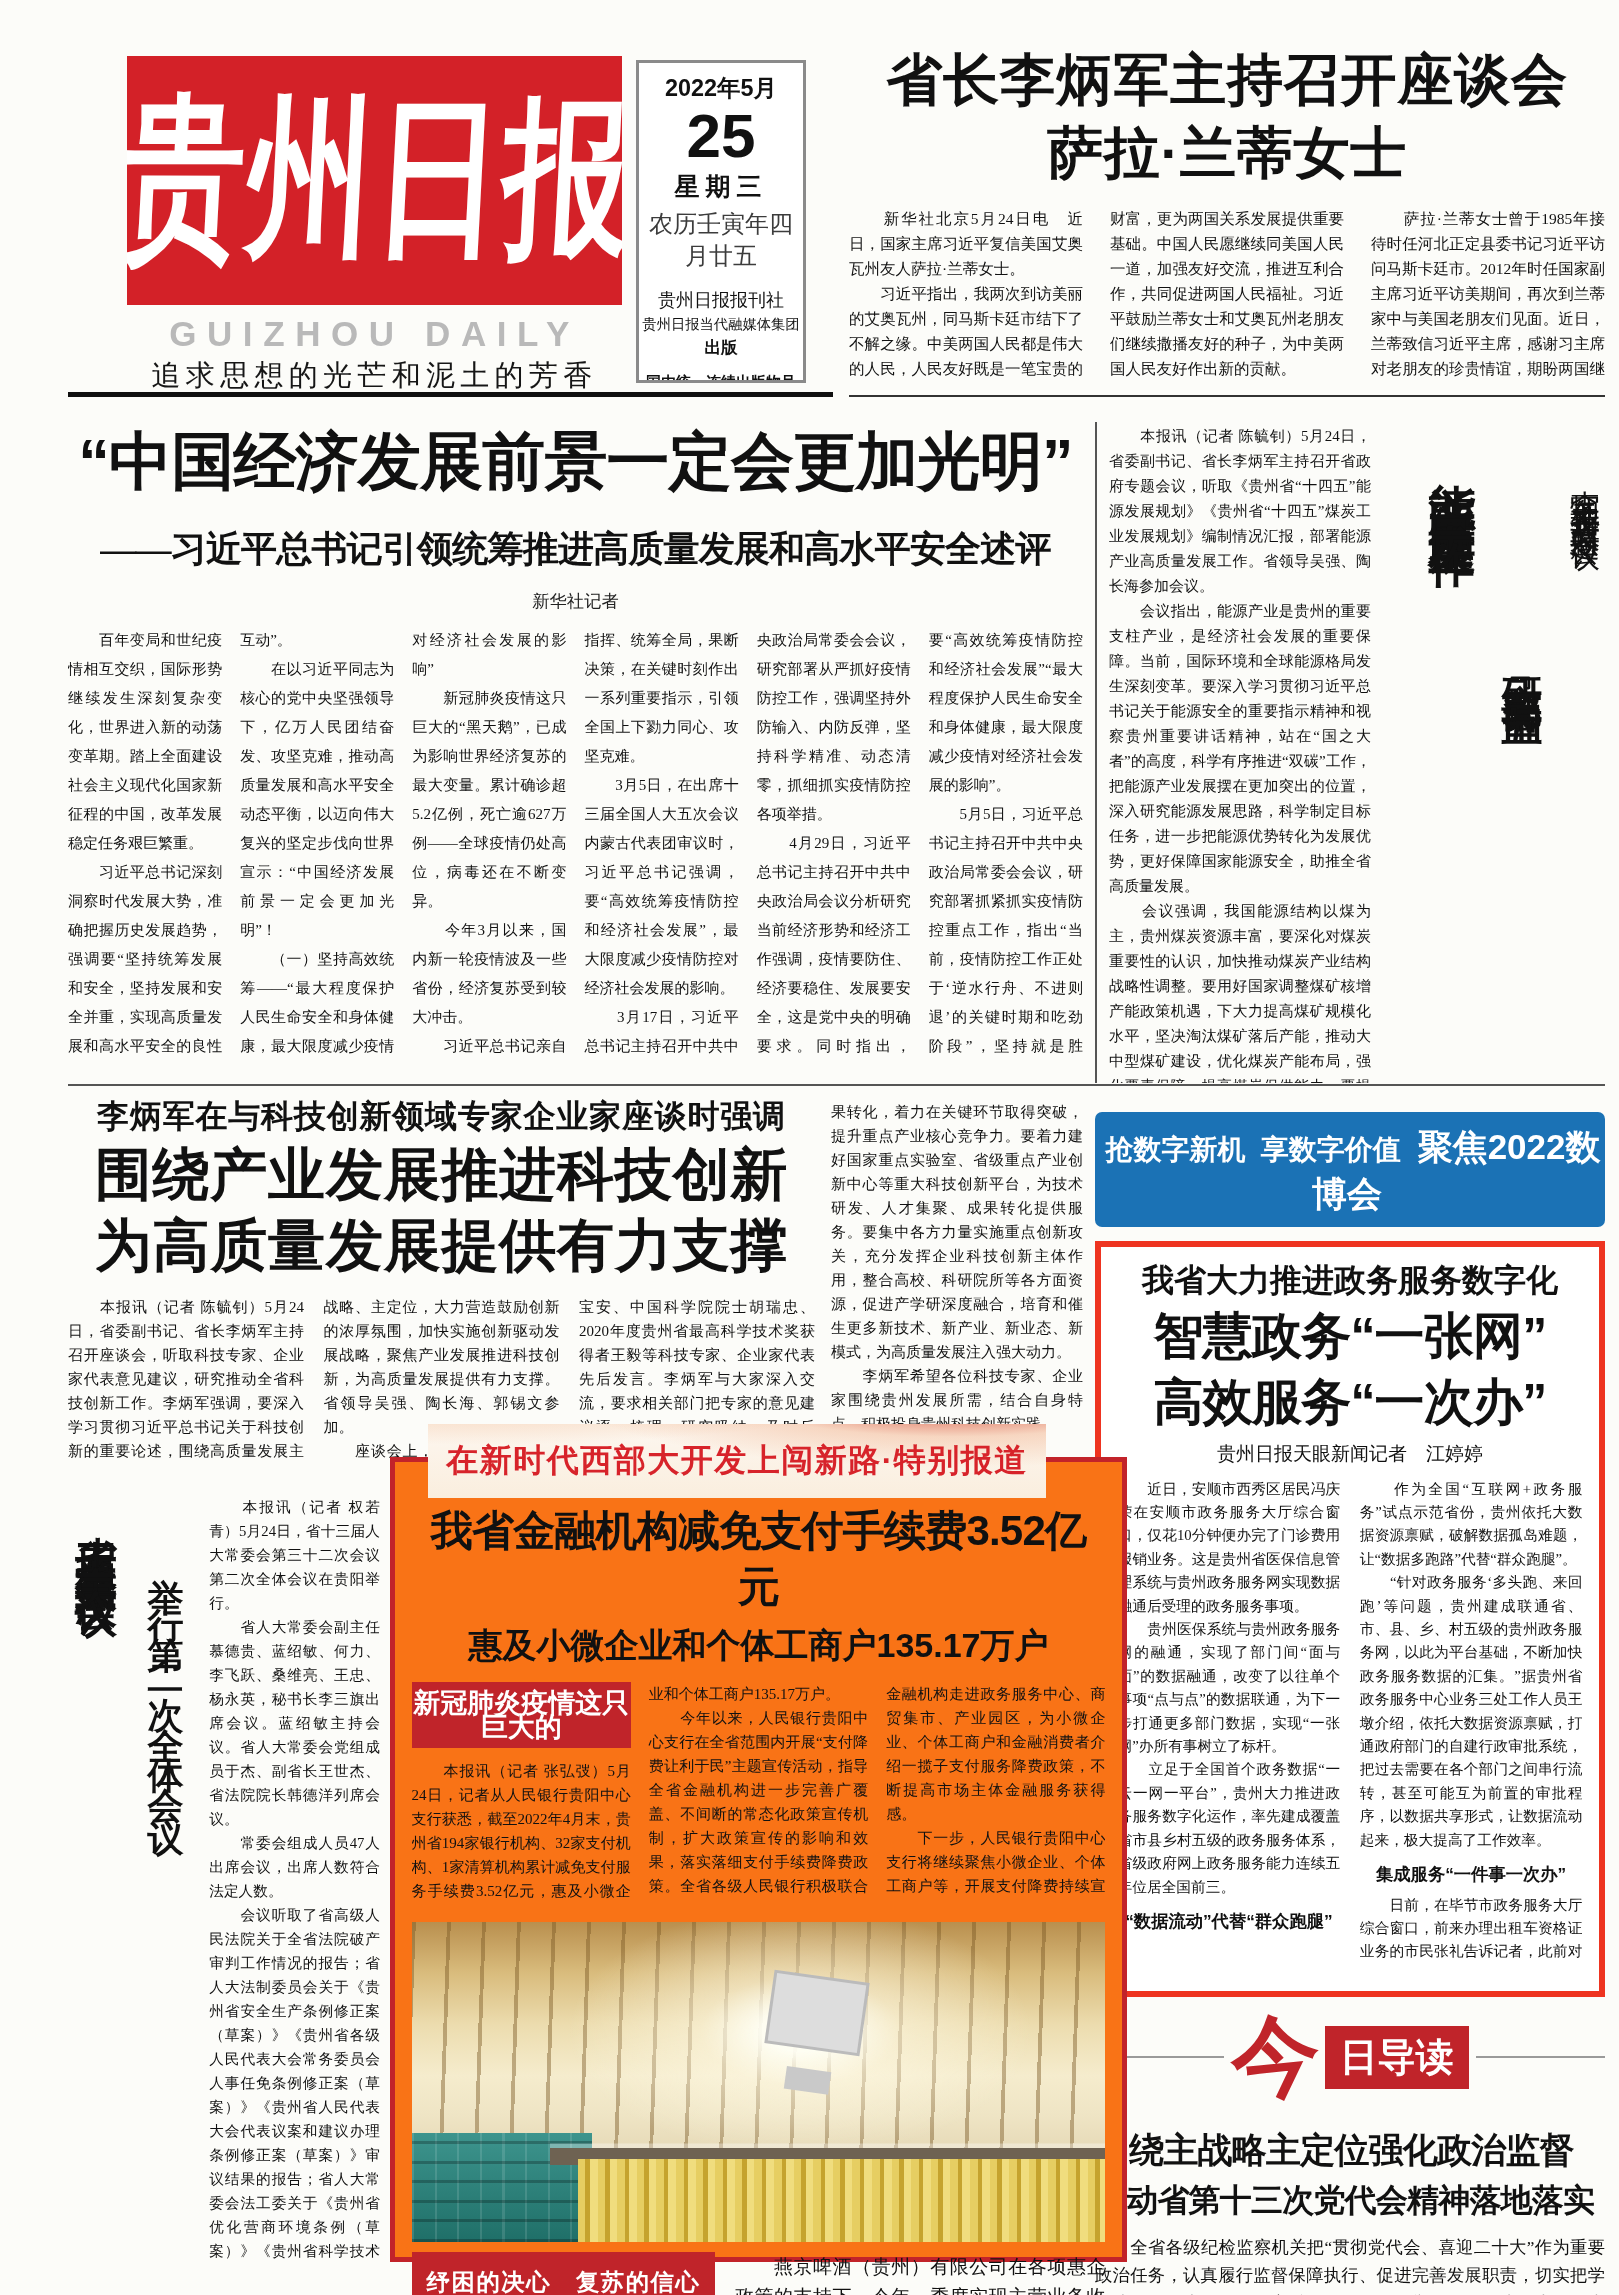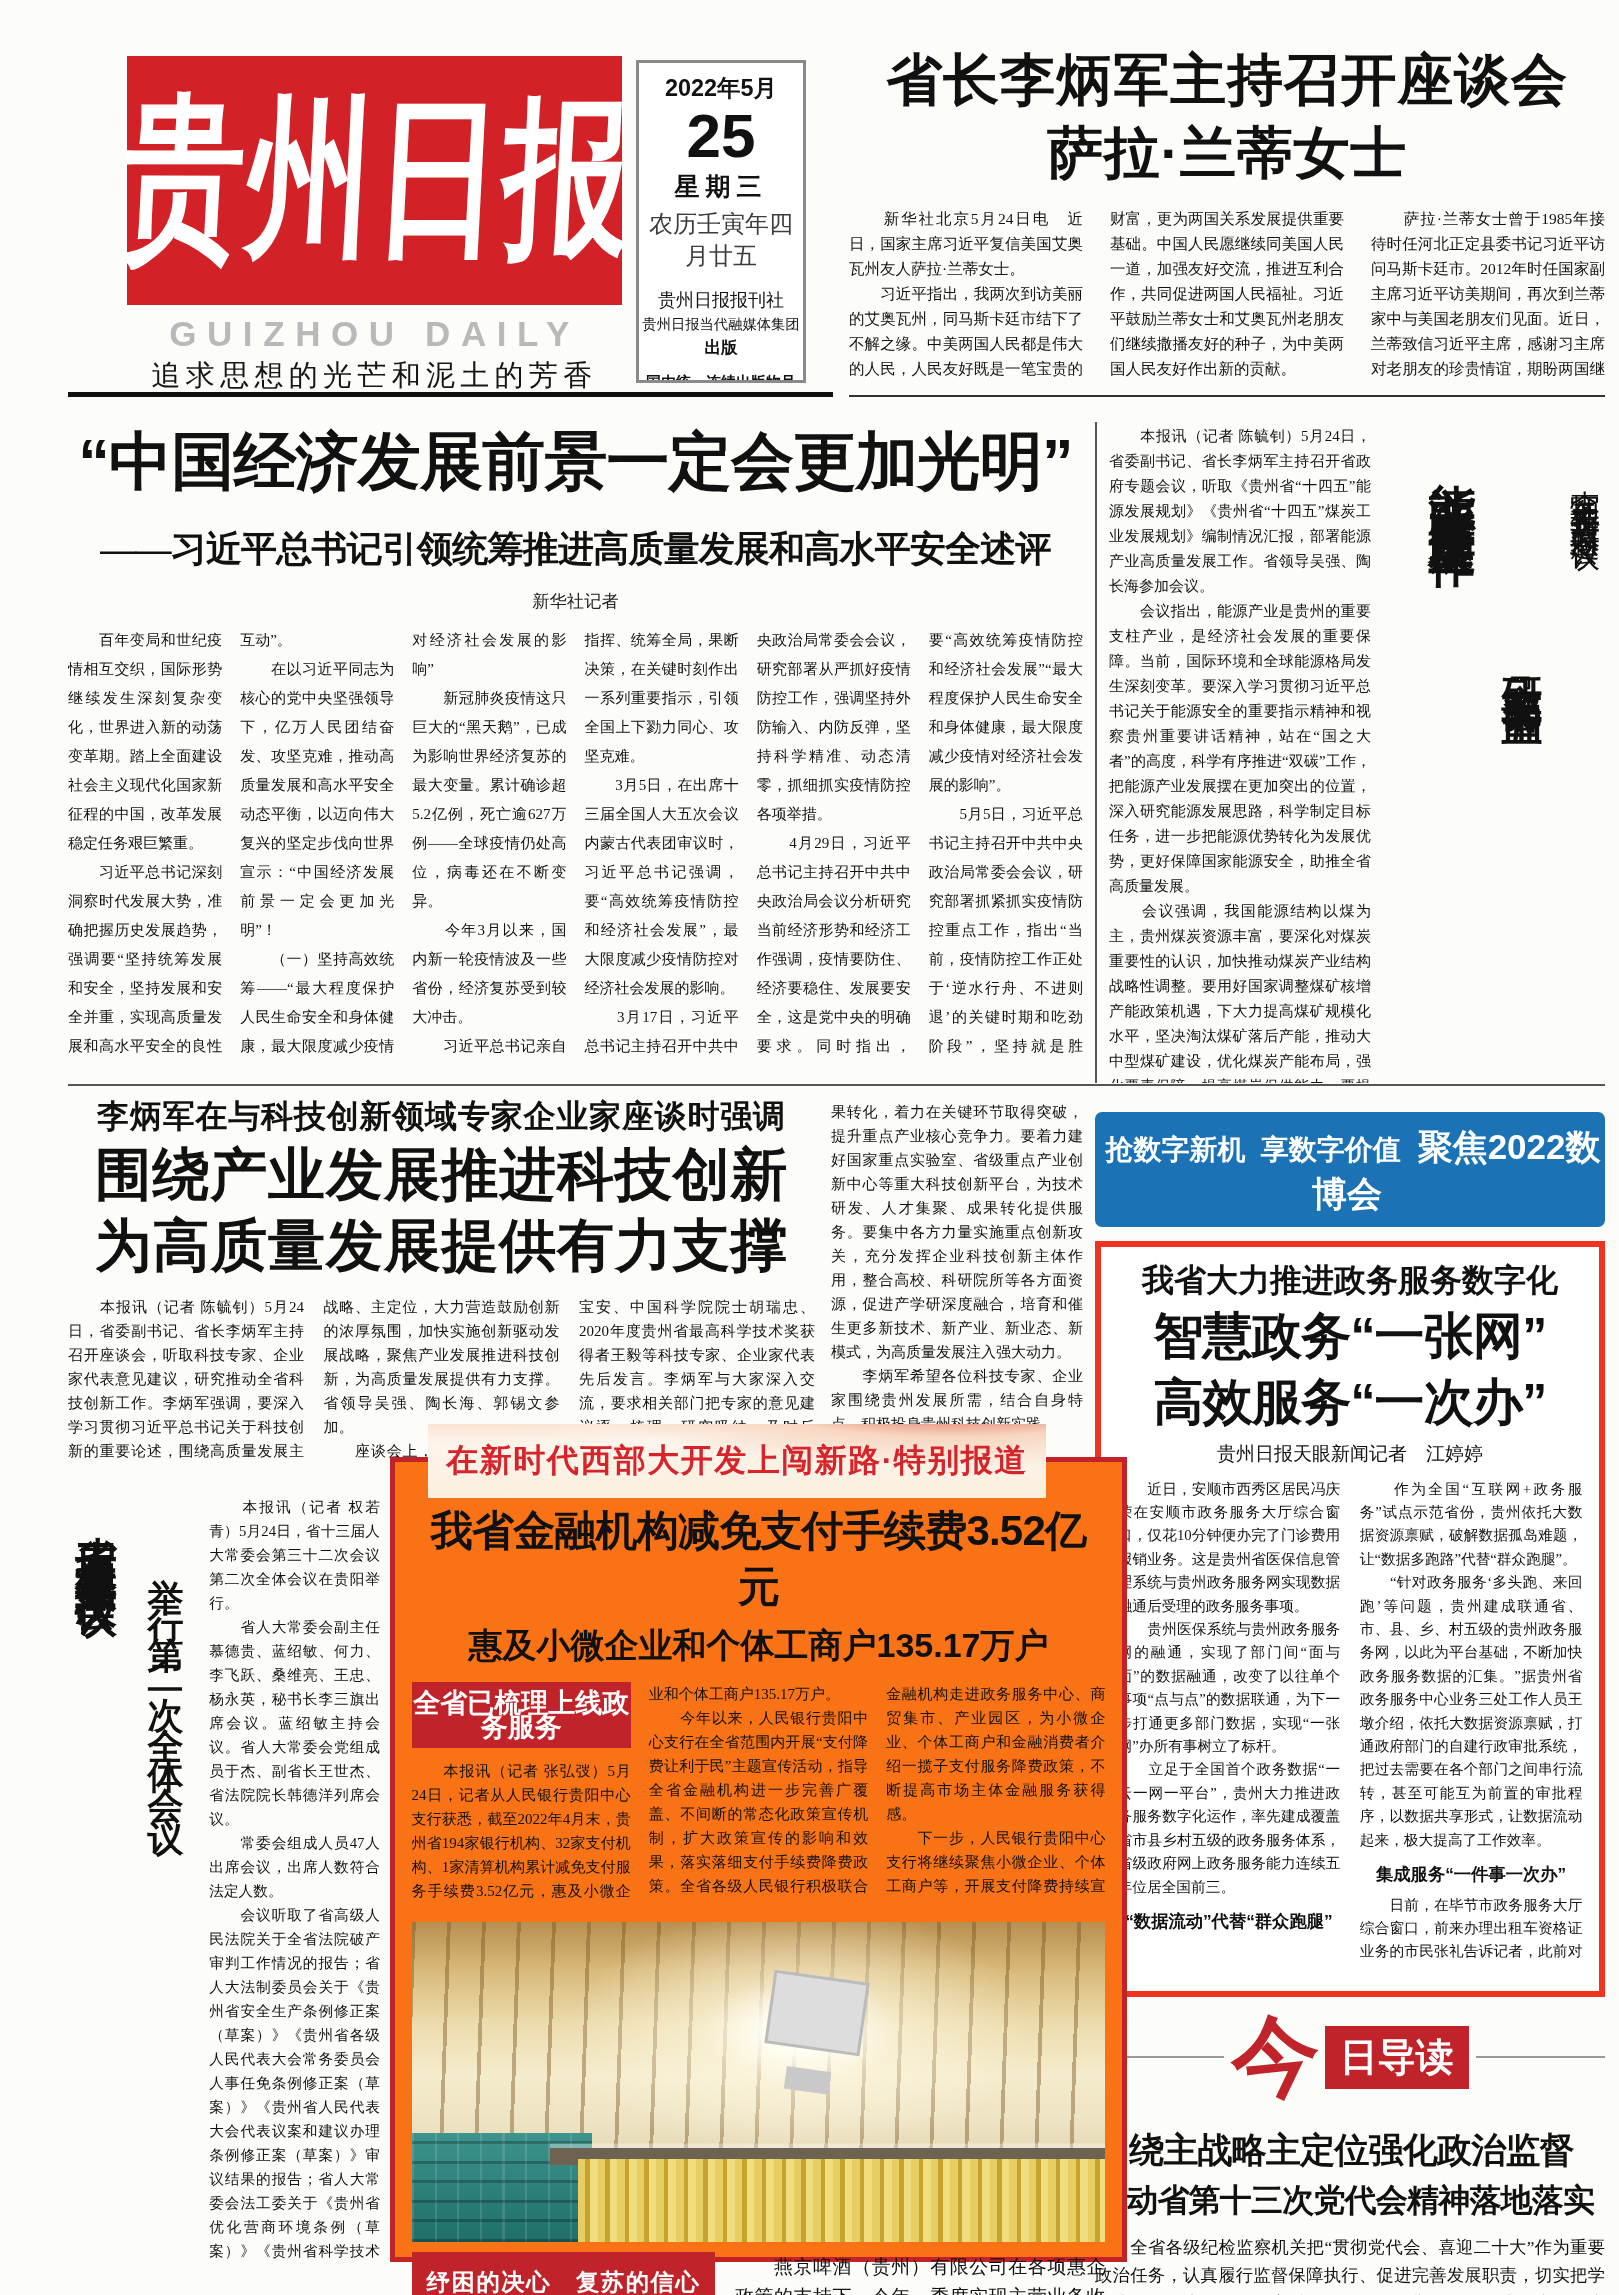--- a/index.html
+++ b/index.html
@@ -385,21 +385,21 @@
   </div>
 
   <div class="abs special">
     <div class="sp-banner">
       <span>在新时代西部大开发上闯新路·特别报道</span>
     </div>
     <div class="sp-inner">
       <div class="sp-headline">我省金融机构减免支付手续费3.52亿元</div>
       <div class="sp-subhead">惠及小微企业和个体工商户135.17万户</div>
       <div class="sp-body">
-        <div class="sp-tag">全省已梳理上线政务服务</div>
+        <div class="sp-tag">新冠肺炎疫情这只巨大的</div>
         <p>　　本报讯（记者 张弘弢）5月24日，记者从人民银行贵阳中心支行获悉，截至2022年4月末，贵州省194家银行机构、32家支付机构、1家清算机构累计减免支付服务手续费3.52亿元，惠及小微企业和个体工商户135.17万户。
 　　今年以来，人民银行贵阳中心支行在全省范围内开展“支付降费让利于民”主题宣传活动，指导全省金融机构进一步完善广覆盖、不间断的常态化政策宣传机制，扩大政策宣传的影响和效果，落实落细支付手续费降费政策。全省各级人民银行积极联合金融机构走进政务服务中心、商贸集市、产业园区，为小微企业、个体工商户和金融消费者介绍一揽子支付服务降费政策，不断提高市场主体金融服务获得感。
 　　下一步，人民银行贵阳中心支行将继续聚焦小微企业、个体工商户等，开展支付降费持续宣传，确保政策精准传达，实现政策红利广覆盖。同时，围绕乡村振兴战略部署，保持支付助推脱贫攻坚有关政策措施的延续性，促进改善贵州城乡支付环境建设，不断提升支付服务实体经济水平。</p>
       </div>
       <div class="sp-photo">
         <div class="crates"></div>
         <div class="conveyor"></div>
         <div class="bottles"></div>
         <div class="machine"></div>
       </div>

